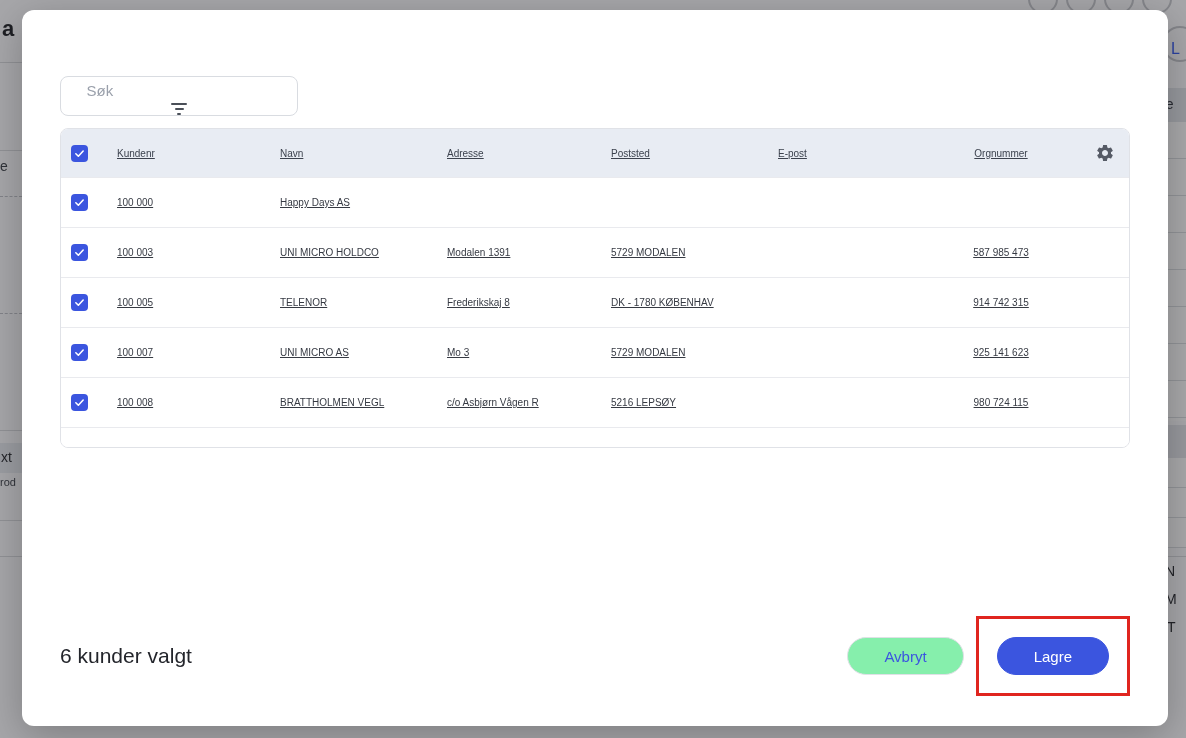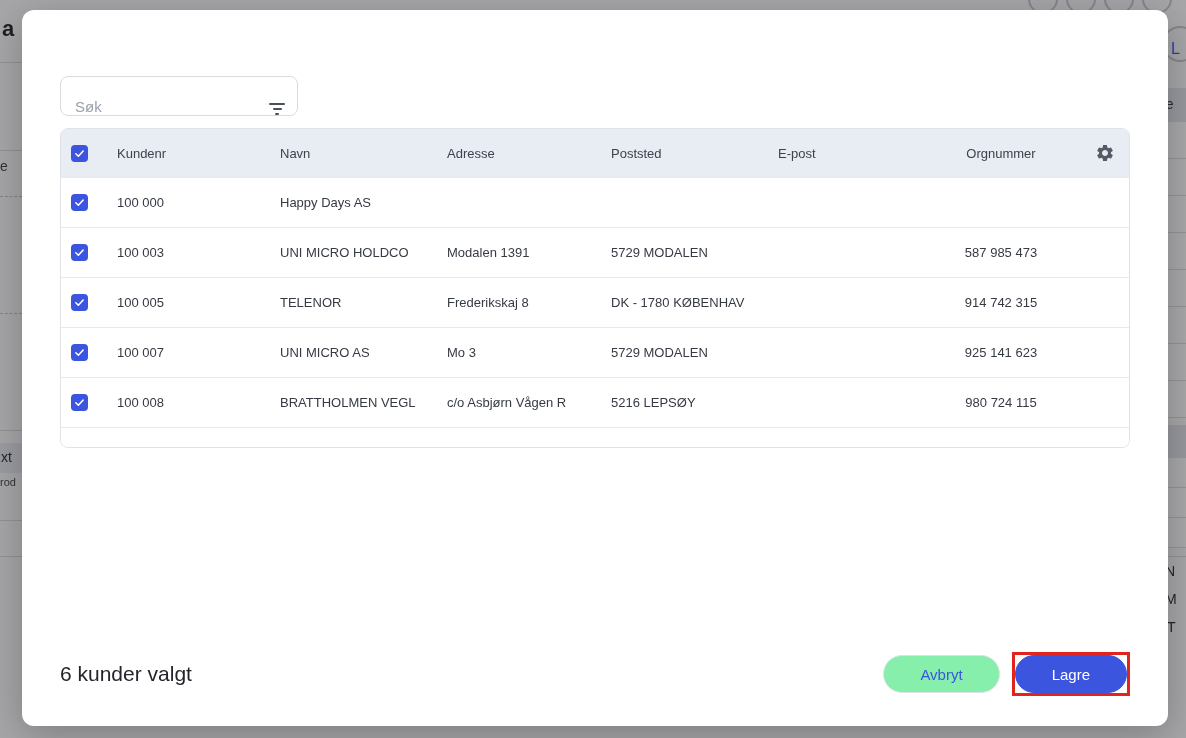--- a/index.html
+++ b/index.html
@@ -49,21 +49,21 @@
     display:flex; flex-direction:column;
   }
   .modal-head { display:flex; justify-content:space-between; align-items:flex-start; }
   .modal-title { font-size:19px; font-weight:500; color:#1e2026; letter-spacing:0.2px; }
   .close-btn { background:none; border:none; cursor:pointer; padding:4px; margin-top:2px; line-height:0; }
 
   
   .search-row { margin-top:34px; }
   .search-wrap {
     width:238px; height:40px; border:1px solid #d9dce1; border-radius:8px;
-    display:flex; align-items:flex-end; background:#fff;
+    display:flex; align-items:center; background:#fff;flex-direction:column;
   }
   .search-input {
     flex:1; border:none; outline:none; background:transparent;
     font-family:"Liberation Sans", sans-serif; font-size:15px; color:#33363d;
     padding:0 0 0 14px; min-width:0;
   }
   .search-input::placeholder { color:#9aa0ab; }
   .search-divider { width:1px; background:#e3e5e9; margin:0; }
   .filter-btn { width:40px; background:none; border:none; cursor:pointer;
     display:flex; align-items:center; justify-content:center; }
@@ -75,21 +75,21 @@
 
   
   .table { margin-top:12px; border:1px solid #e0e2e7; border-radius:8px; overflow:hidden; background:#fff; }
   .trow, .thead {
     display:grid;
     grid-template-columns:56px 163px 167px 164px 167px 1fr 150px 48px;
     align-items:center;
   }
   .thead { height:48px; background:#e8ecf3; }
   .trow { height:50px; border-top:1px solid #e9eaee; }
-  .cell { font-size:13px; color:#363a43; white-space:nowrap; overflow:hidden; padding-right:24px; }
+  .cell { font-size:10px; color:#363a43; white-space:nowrap; overflow:hidden; padding-right:24px;text-decoration:underline; }
   .th { color:#3c424e; }
   .c-check { padding:0 0 0 10px; display:flex; align-items:center; }
   .c-org { text-align:center; padding-right:10px; }
   .c-gear { display:flex; align-items:center; justify-content:center; padding:0; }
   .gear-btn { background:none; border:none; cursor:pointer; line-height:0; padding:2px; }
   .table-footer-strip { height:20px; border-top:1px solid #e9eaee; background:#fff; }
 
   .checkbox {
     width:17px; height:17px; border-radius:4px; background:#3b55df;
     display:inline-flex; align-items:center; justify-content:center; cursor:pointer;
@@ -99,21 +99,21 @@
 
   
   .modal-footer { display:flex; align-items:center; justify-content:space-between; }
   .selection-count { font-size:21px; color:#23252b; }
   .fbtns { display:flex; align-items:center; gap:12px; }
   .btn {
     height:38px; border-radius:19px; font-family:"Liberation Sans", sans-serif;
     font-size:15px; font-weight:500; cursor:pointer; padding:0 36px;
   }
   .btn-cancel { background:#86efac; border:1px solid #dfe1e6; color:#3b55df; }
-  .red-box { border:3px solid #e0251f; padding:0; }
+  .red-box { border:3px solid #e0251f; padding:18px; }
   .btn-save { background:#3b55df; border:1px solid #3b55df; color:#ffffff; }
 </style>
 </head>
 <body>
 
 <div class="page-behind">
   <div class="bg-frag bg-heading-left">a</div>
   <div class="bg-line" style="left:0;top:62px;width:22px;"></div>
   <div class="bg-line" style="left:0;top:150px;width:22px;"></div>
   <div class="bg-frag bg-left-e">e</div>

